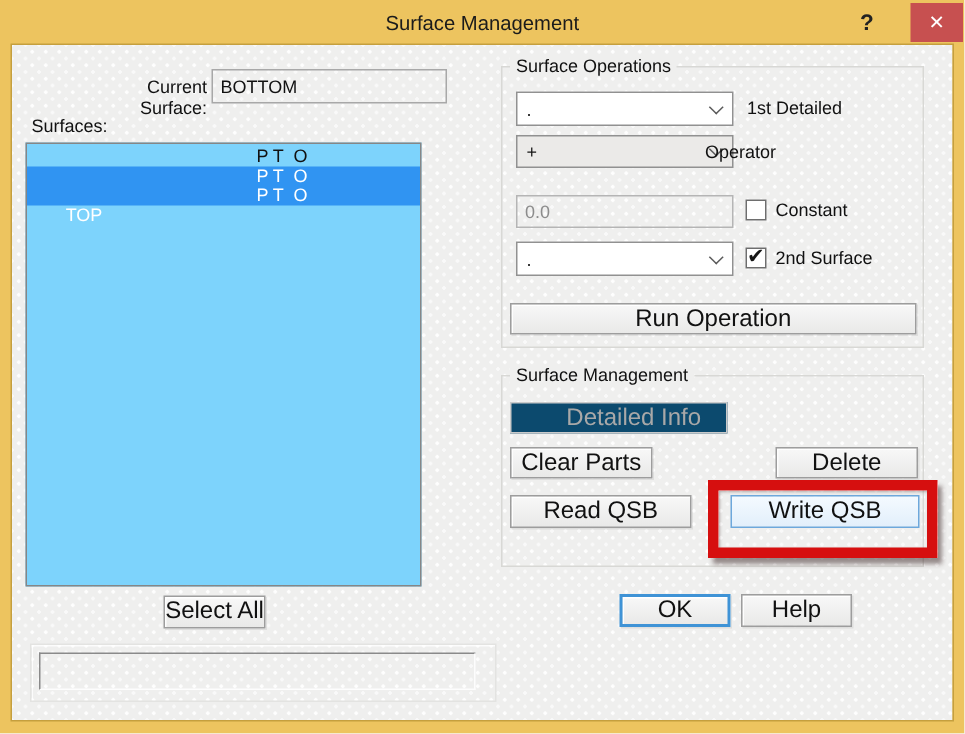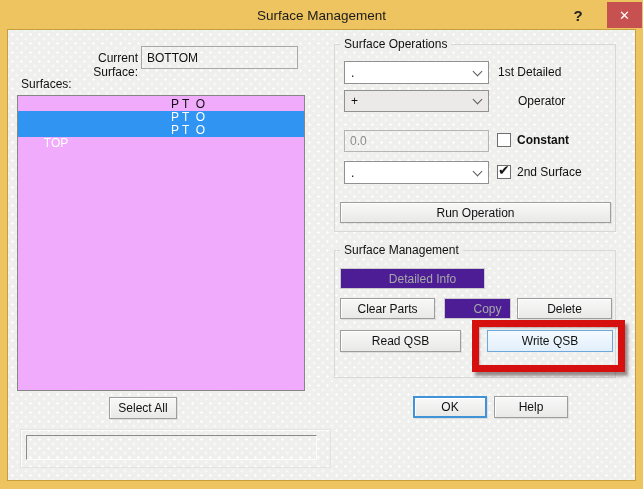--- a/index.html
+++ b/index.html
@@ -43,36 +43,36 @@
   .field.disabled { border-color:#b5b5b5; color:#8c8c8c; }
   .sunken {
     position:absolute; border:1px solid;
     border-color:#8a8a8a #fdfdfd #fdfdfd #8a8a8a; background:transparent;
   }
   .panel-light {
     position:absolute; border:1px solid #e3e3e1;
     box-shadow: inset 1px 1px 0 rgba(255,255,255,.8);
   }
   .listbox {
-    position:absolute; left:17px; top:95px; width:288px; height:296px;
-    background:#f0abfc; border:1px solid #868686; padding-top:2px; overflow:hidden;
+    position:absolute; left:17px; top:95px; width:264px; height:296px;
+    background:#7dd3fc; border:1px solid #868686; padding-top:2px; overflow:hidden;
   }
   .lb-row { position:relative; height:13px; line-height:13px; font-size:12px; padding-left:6px; white-space:pre; color:#111; }
   .lb-row .flags { position:absolute; left:153px; top:0; white-space:pre; }
   .lb-row.sel { background:#3094f2; color:#fff; }
   .btn {
     position:absolute; display:flex; align-items:center; justify-content:center;
-    font-size:12px; color:#111;
+    font-size:16px; color:#111;
     background:linear-gradient(180deg,#f8f8f8,#e9e9e8);
     border:1px solid #9d9d9d;
     box-shadow: inset 1px 1px 0 rgba(255,255,255,.9), 1px 1px 0 rgba(0,0,0,.07);
     cursor:default;
   }
   .btn.disabled {
-    color:#a8a8a8; border-color:#cacaca; background:#4c1d95; box-shadow:none;padding-left:20px;
+    color:#a8a8a8; border-color:#cacaca; background:#0c4a6e; box-shadow:none;padding-left:20px;
   }
   .btn.focus-blue {
     border:1px solid #6da8dc;
     background:linear-gradient(180deg,#f4faff,#e2effb);
     box-shadow:none;
   }
   .btn.default-ok { border:2px solid #3f93d6; }
   .groupbox { position:absolute; border:1px solid #d8d8d5; }
   .groupbox > .gb-label {
     position:absolute; top:-8px; left:5px; background:#efefee; padding:0 4px;
@@ -153,47 +153,46 @@
   <div class="combo" style="left:344px; top:61px; width:145px; height:23px;">
     <span>.</span>
     <span class="arrow"></span>
   </div>
   <div class="lbl" style="left:498px; top:61px; height:23px; line-height:23px;">1st Detailed</div>
 
   <div class="combo gray" style="left:344px; top:90px; width:145px; height:22px;">
     <span>+</span>
     <span class="arrow"></span>
   </div>
-  <div class="lbl" style="left:518px; top:90px; height:22px; line-height:22px;">Operator</div>
+  <div class="lbl" style="left:470px; top:90px; height:22px; line-height:22px;">Operator</div>
 
   <div class="field disabled" style="left:344px; top:130px; width:145px; height:22px;">
     <span>0.0</span>
   </div>
   <div class="cb" style="left:497px; top:133px;"></div>
-  <div class="lbl" style="left:517px; top:130px; height:20px; line-height:20px;font-weight:bold;">Constant</div>
+  <div class="lbl" style="left:517px; top:130px; height:20px; line-height:20px;">Constant</div>
 
   <div class="combo" style="left:344px; top:161px; width:145px; height:23px;">
     <span>.</span>
     <span class="arrow"></span>
   </div>
   <div class="cb" style="left:497px; top:165px;">
     <span class="mark">✔</span>
   </div>
   <div class="lbl" style="left:517px; top:162px; height:20px; line-height:20px;">2nd Surface</div>
 
   <div class="btn" style="left:340px; top:202px; width:271px; height:21px;">Run Operation</div>
 
   <div class="groupbox" style="left:334px; top:250px; width:282px; height:128px;">
     <span class="gb-label">Surface Management</span>
   </div>
 
   <div class="btn disabled" style="left:340px; top:268px; width:145px; height:21px;">Detailed Info</div>
 
   <div class="btn" style="left:340px; top:298px; width:95px; height:21px;">Clear Parts</div>
-  <div class="btn disabled" style="left:444px; top:298px; width:67px; height:21px;">Copy</div>
   <div class="btn" style="left:517px; top:298px; width:95px; height:21px;">Delete</div>
 
   <div class="btn" style="left:340px; top:330px; width:121px; height:22px;">Read QSB</div>
   <div class="btn focus-blue" style="left:487px; top:330px; width:126px; height:22px;">Write QSB</div>
 
   <div class="annotation-red"></div>
 
   <div class="btn" style="left:494px; top:396px; width:74px; height:22px;">Help</div>
   <div class="btn default-ok" style="left:413px; top:396px; width:74px; height:22px;">OK</div>
 

